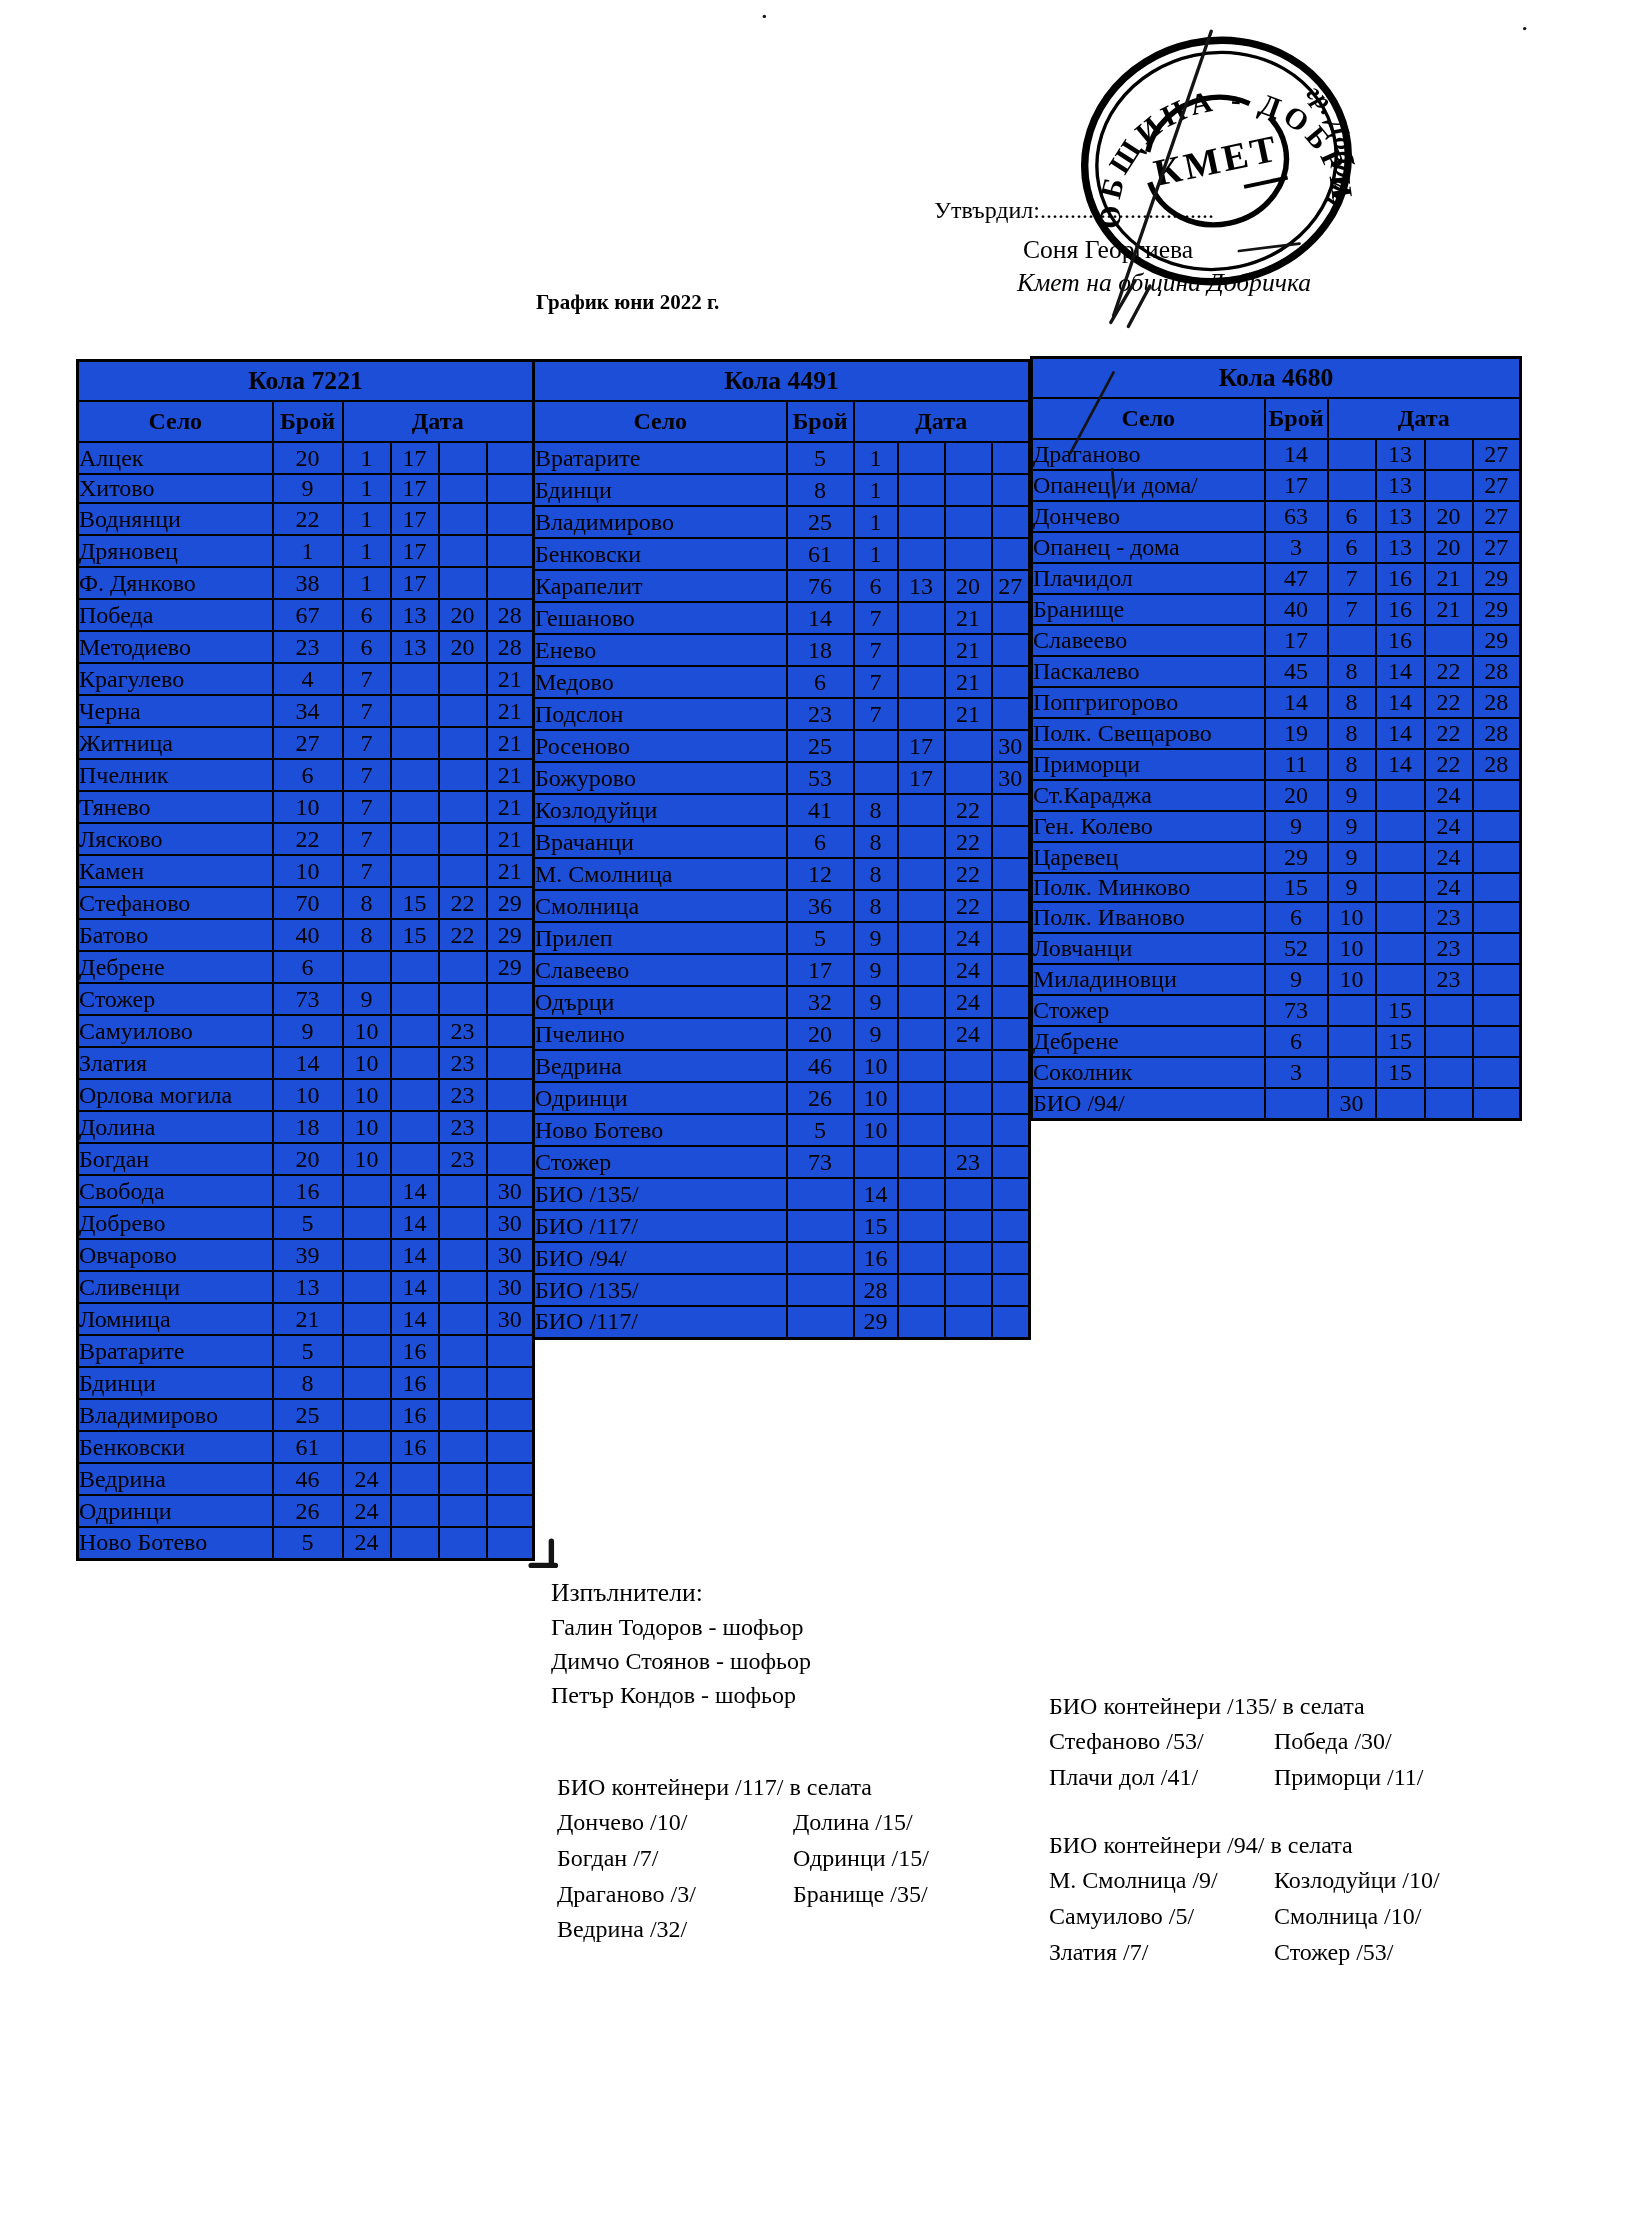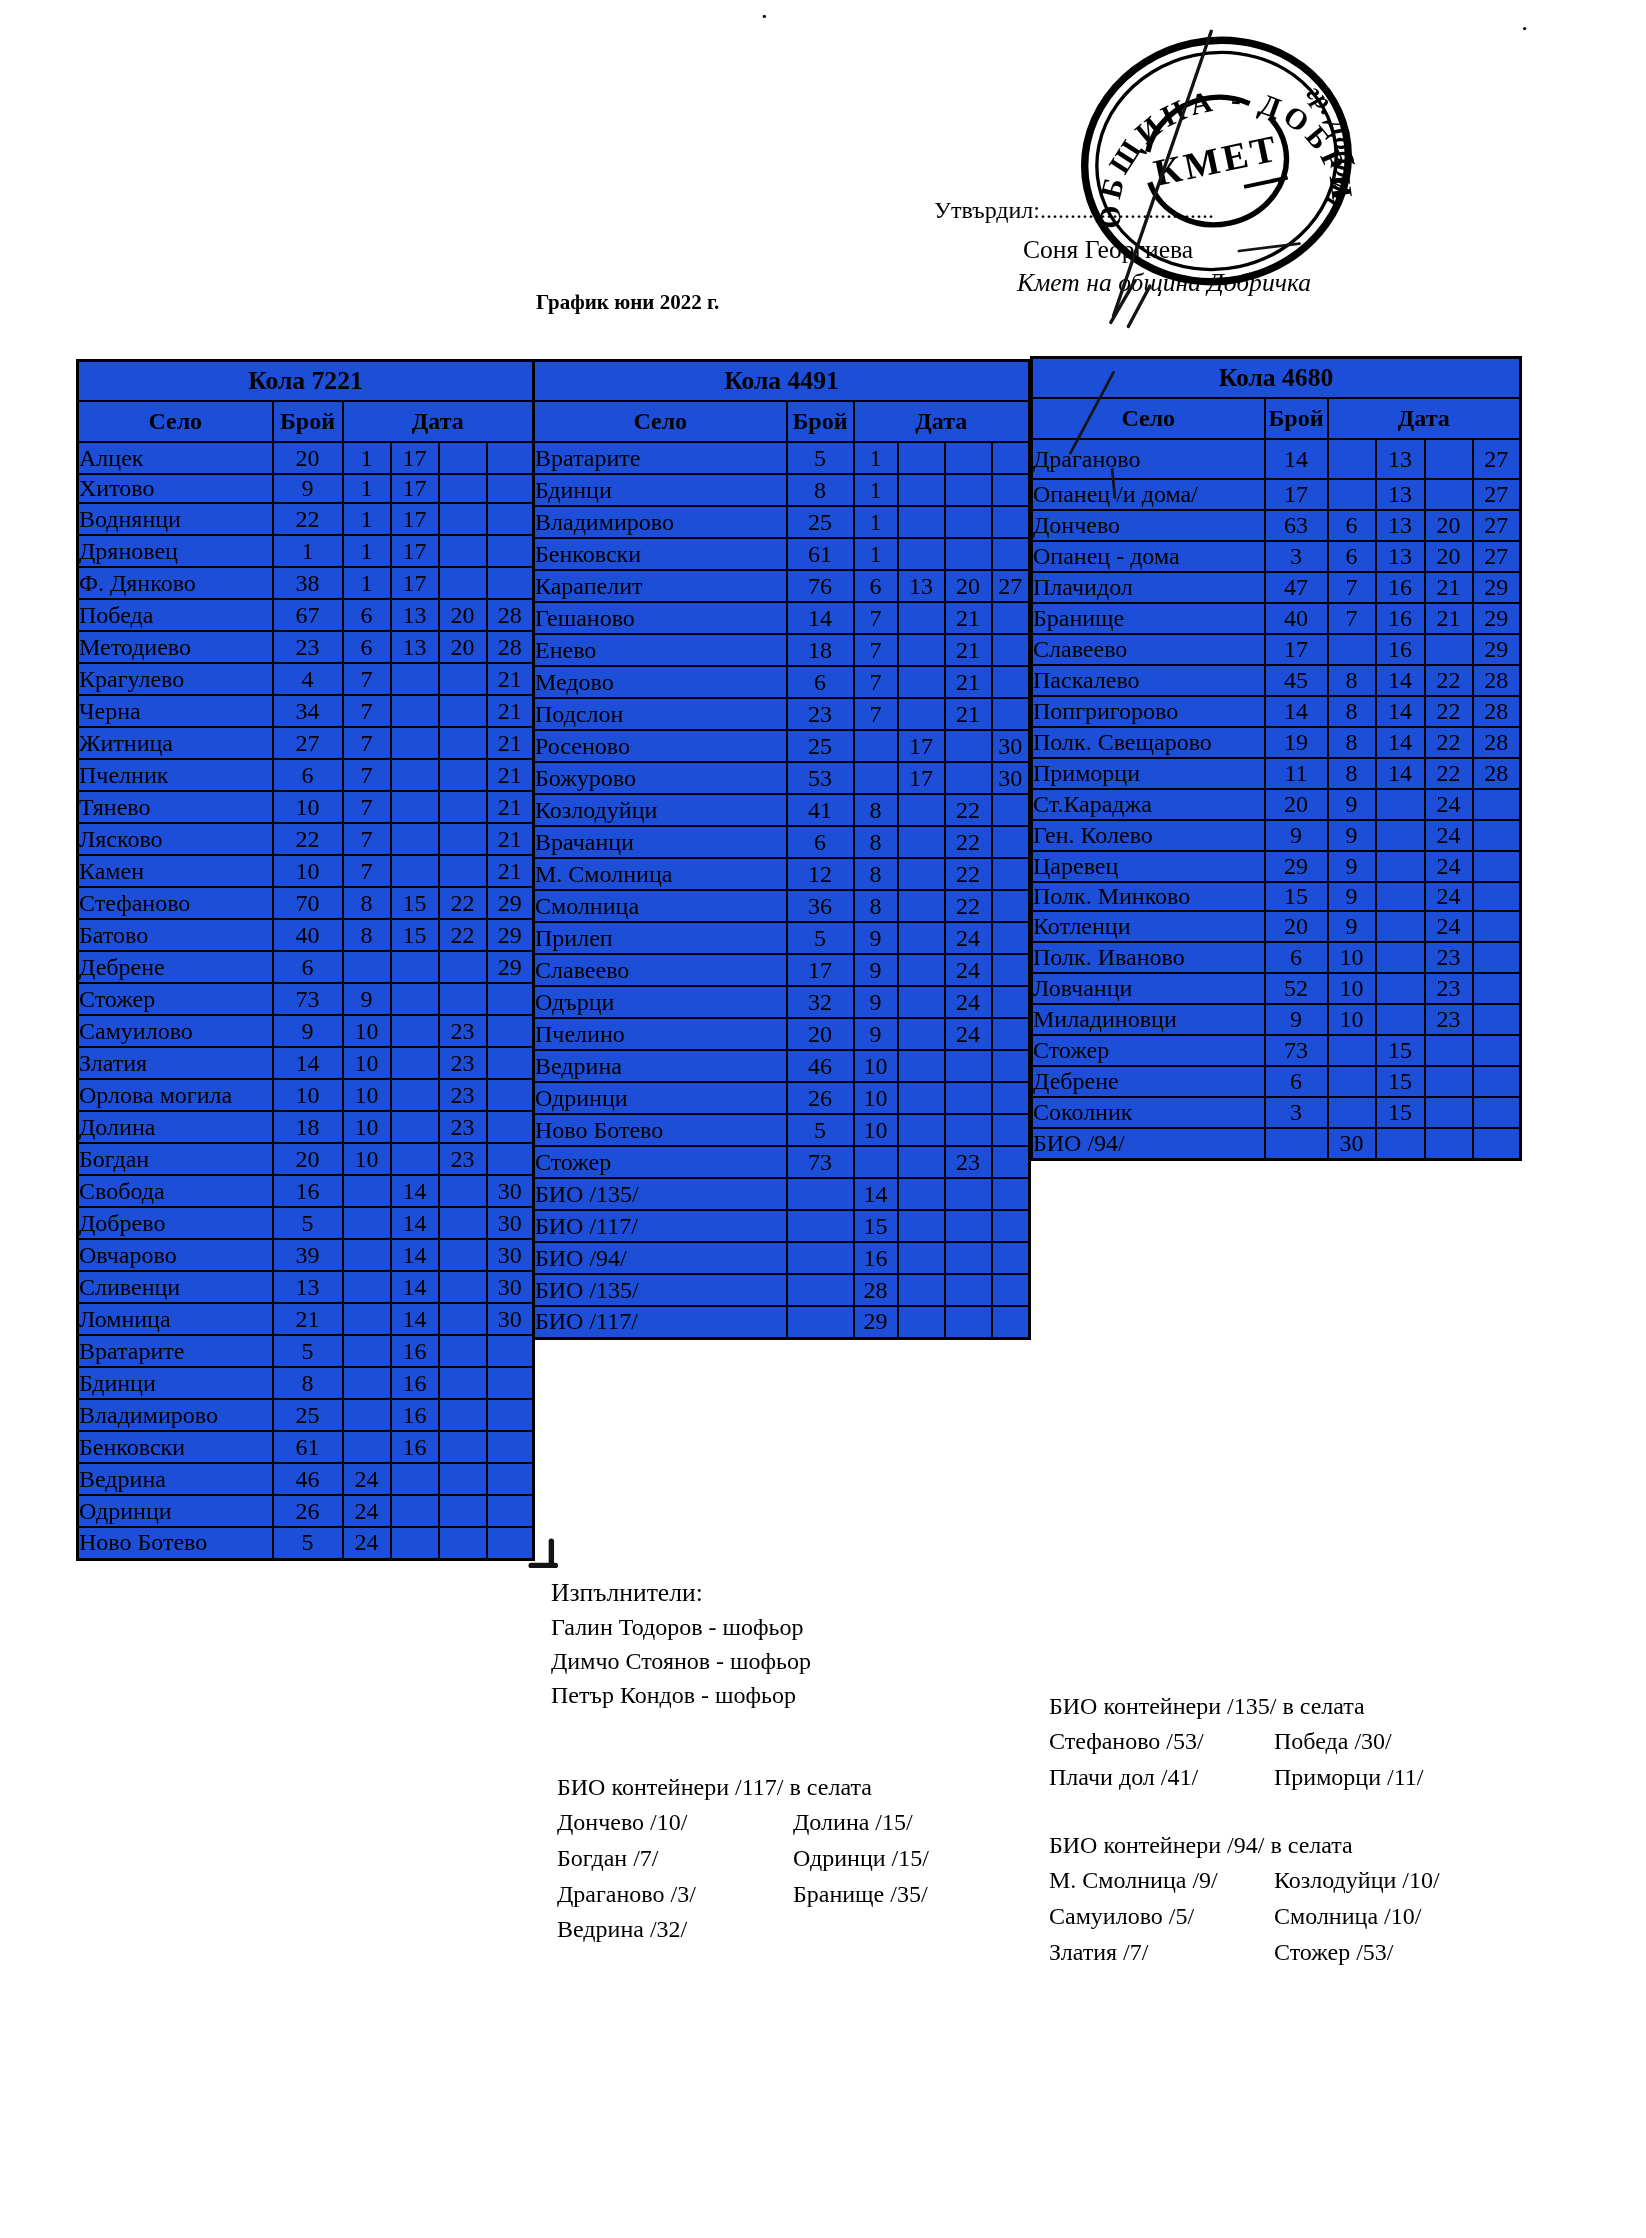--- a/index.html
+++ b/index.html
@@ -627,21 +627,21 @@
         <tr class="band1">
           <th colspan="6">Кола 4680</th>
         </tr>
         <tr class="band2">
           <th colspan="1">Село</th>
           <th colspan="1">Брой</th>
           <th colspan="4">Дата</th>
         </tr>
       </thead>
       <tbody>
-        <tr style="height: 40px;">
+        <tr style="height: 31px;">
           <td class="village">Драганово</td>
           <td class="count">14</td>
           <td class="date"></td>
           <td class="date">13</td>
           <td class="date"></td>
           <td class="date">27</td>
         </tr>
         <tr style="height: 31px;">
           <td class="village">Опанец /и дома/</td>
           <td class="count">17</td>
@@ -742,28 +742,20 @@
           <td class="village">Царевец</td>
           <td class="count">29</td>
           <td class="date">9</td>
           <td class="date"></td>
           <td class="date">24</td>
           <td class="date"></td>
         </tr>
         <tr style="height: 29px;">
           <td class="village">Полк. Минково</td>
           <td class="count">15</td>
-          <td class="date">9</td>
-          <td class="date"></td>
-          <td class="date">24</td>
-          <td class="date"></td>
-        </tr>
-        <tr style="height: 31px;">
-          <td class="village">Котленци</td>
-          <td class="count">20</td>
           <td class="date">9</td>
           <td class="date"></td>
           <td class="date">24</td>
           <td class="date"></td>
         </tr>
         <tr style="height: 31px;">
           <td class="village">Полк. Иваново</td>
           <td class="count">6</td>
           <td class="date">10</td>
           <td class="date"></td>

